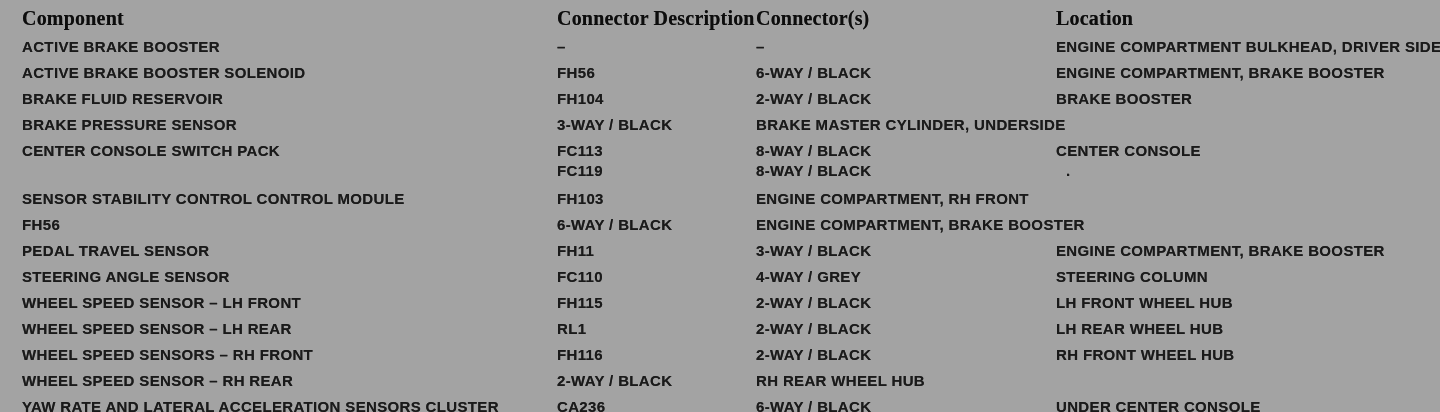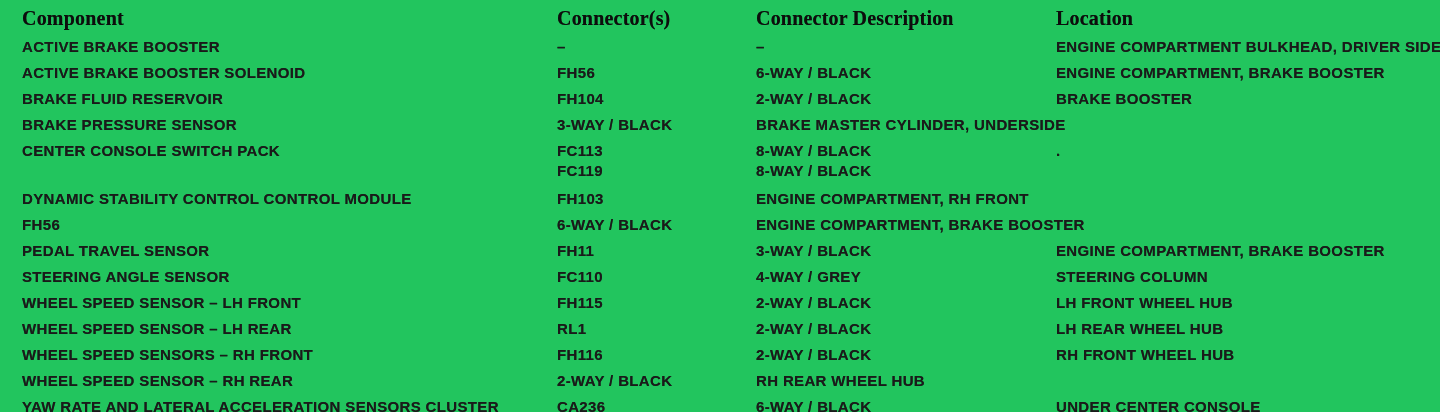--- a/index.html
+++ b/index.html
@@ -5,21 +5,21 @@
   html, body { margin: 0; padding: 0; }
   body {
     width: 1440px; height: 412px;
     background: #ffffff;
     overflow: hidden;
     font-family: "Liberation Sans", sans-serif;
   }
   .page {
     position: relative;
     width: 1440px; height: 412px;
-    background: #22c55e;
+    background: #a3a3a3;
     color: #161616;
   }
   .grid-row {
     display: grid;
     grid-template-columns: 535px 199px 300px 1fr;
     padding-left: 22px;
     box-sizing: border-box;
   }
   
   .header {
@@ -52,22 +52,22 @@
   
   .cell-locations .line:nth-child(2) { padding-left: 10px; }
 </style>
 </head>
 <body>
 
 <div class="page">
 
   <div class="grid-row header">
     <div class="hcell">Component</div>
+    <div class="hcell">Connector Description</div>
     <div class="hcell">Connector(s)</div>
-    <div class="hcell">Connector Description</div>
     <div class="hcell">Location</div>
   </div>
 
   <div id="rows">
       <div class="row grid-row">
         <div class="cell cell-component">
           <span class="line">ACTIVE BRAKE BOOSTER</span>
         </div>
         <div class="cell cell-connectors">
           <span class="line">–</span>
@@ -124,26 +124,27 @@
         </div>
         <div class="cell cell-connectors">
           <span class="line">FC113</span>
           <span class="line">FC119</span>
         </div>
         <div class="cell cell-descriptions">
           <span class="line">8-WAY / BLACK</span>
           <span class="line">8-WAY / BLACK</span>
         </div>
         <div class="cell cell-locations">
+          <span class="line">CENTER CONSOLE</span>
           <span class="line">.</span>
         </div>
       </div>
       <div class="row grid-row">
         <div class="cell cell-component">
-          <span class="line">DYNAMIC STABILITY CONTROL CONTROL MODULE</span>
+          <span class="line">SENSOR STABILITY CONTROL CONTROL MODULE</span>
         </div>
         <div class="cell cell-connectors">
           <span class="line">FH103</span>
         </div>
         <div class="cell cell-locations">
           <span class="line">ENGINE COMPARTMENT, RH FRONT</span>
         </div>
       </div>
       <div class="row grid-row">
         <div class="cell cell-connectors">

